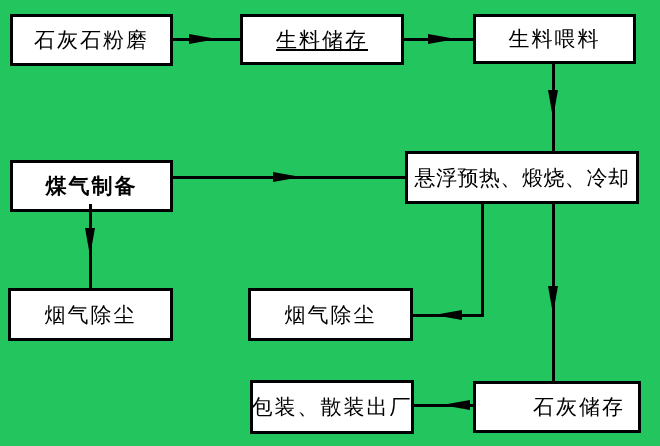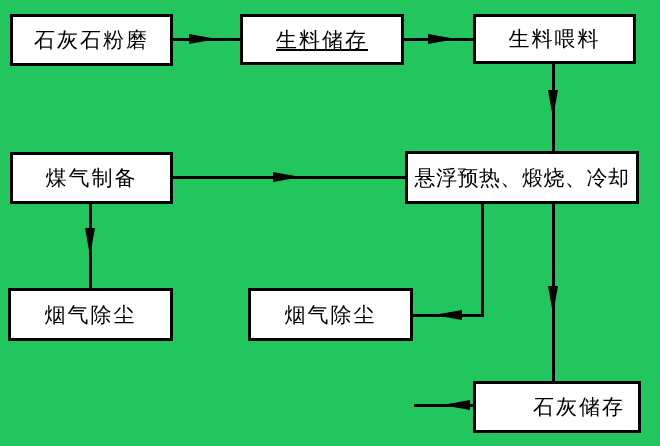--- a/index.html
+++ b/index.html
@@ -52,39 +52,40 @@
   }
   .ah-down {
     border-left: 5px solid transparent;
     border-right: 5px solid transparent;
     border-top: 28px solid #000000;
   }
   
   #n0 { left: 10px;  top: 14px;  width: 163px; height: 52px; }
   #n1 { left: 240px; top: 14px;  width: 164px; height: 51px; text-decoration: underline; }
   #n2 { left: 473px; top: 14px;  width: 163px; height: 50px; text-align: right; }
-  #n3 { left: 10px;  top: 152px; width: 163px; height: 52px; }
+  #n3 { left: 10px;  top: 160px; width: 163px; height: 52px; font-weight: bold; }
   #n4 { left: 405px; top: 151px; width: 234px; height: 53px; }
   #n5 { left: 8px;   top: 288px; width: 165px; height: 53px; }
   #n6 { left: 248px; top: 288px; width: 165px; height: 53px; }
   #n7 { left: 250px; top: 380px; width: 164px; height: 54px; }
   #n8 { left: 473px; top: 381px; width: 168px; height: 52px; padding-left: 44px; }
 </style>
 </head>
 <body>
 
 <div id="canvas">
 
   <div class="node" id="n0">石灰石粉磨</div>
   <div class="node" id="n1">生料储存</div>
   <div class="node" id="n2">生料喂料</div>
   <div class="node" id="n3">煤气制备</div>
   <div class="node wide" id="n4">悬浮预热、煅烧、冷却</div>
   <div class="node" id="n5">烟气除尘</div>
   <div class="node" id="n6">烟气除尘</div>
+  <div class="node" id="n7">包装、散装出厂</div>
   <div class="node" id="n8">石灰储存</div>
 
   <div class="hline" style="left:173px; top:38px;  width:67px;"></div>
   <div class="hline" style="left:404px; top:38px;  width:69px;"></div>
   <div class="vline" style="left:552px; top:64px;  height:87px;"></div>
   <div class="hline" style="left:173px; top:176px; width:232px;"></div>
   <div class="vline" style="left:89px;  top:204px; height:84px;"></div>
   <div class="vline" style="left:481px; top:204px; height:113px;"></div>
   <div class="hline" style="left:413px; top:314px; width:71px;"></div>
   <div class="vline" style="left:552px; top:204px; height:177px;"></div>

